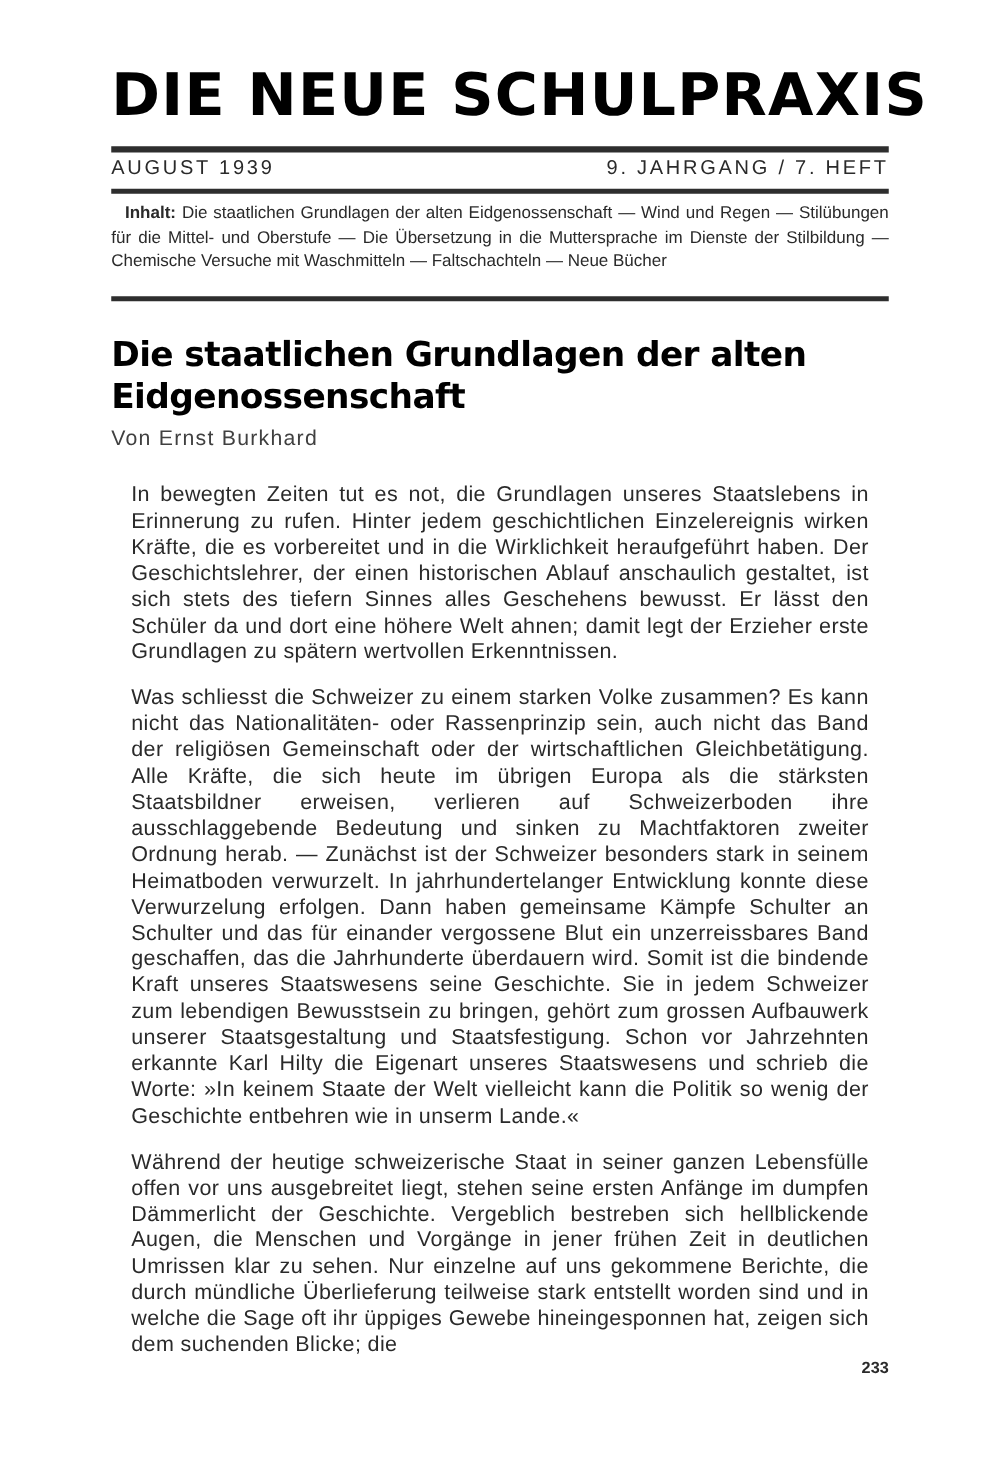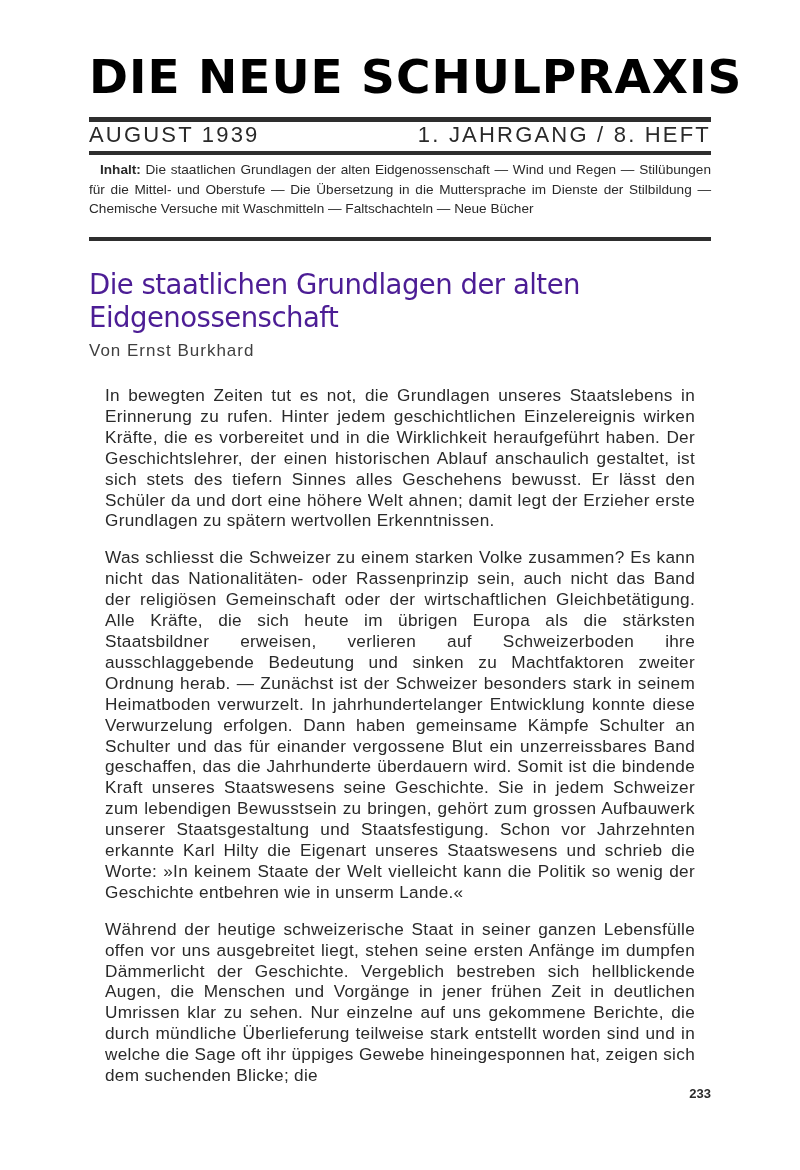--- a/index.html
+++ b/index.html
@@ -8,35 +8,35 @@
   .masthead {
     position: absolute; top: 52px; left: 0; width: 622px;
     font-family: "DejaVu Sans", sans-serif; font-weight: bold;
     font-size: 47px; letter-spacing: 1px; color: #000000; line-height: 50px;
     white-space: nowrap; transform: scaleX(1.0); transform-origin: left;
   }
   .rule { position: absolute; left: 0; width: 622px; background: #2e2e2e; }
   .rule-top { top: 117px; height: 5px; }
   .issue-line {
     position: absolute; top: 124px; left: 0; width: 622px;
-    font-family: "Liberation Sans", sans-serif; font-size: 22px; letter-spacing: 2.2px;
+    font-family: "Liberation Sans", sans-serif; font-size: 16px; letter-spacing: 2.2px;
     color: #2a2a2a; display: flex; justify-content: space-between; line-height: 22px;
   }
   .rule-2 { top: 151px; height: 4px; }
   .contents {
     position: absolute; top: 160px; left: 0; width: 622px;
     font-family: "Liberation Sans", sans-serif; font-size: 13.6px; line-height: 19.5px;
     text-align: justify; color: #2a2a2a;
   }
   .contents .label { font-weight: bold; padding-left: 11px; }
   .rule-3 { top: 237px; height: 4px; }
   .article-title {
     position: absolute; top: 268px; left: 0; width: 622px;
-    font-family: "DejaVu Sans", sans-serif; font-weight: normal; font-size: 27.5px;
-    line-height: 33px; color: #4c1d95; letter-spacing: -0.5px;
+    font-family: "DejaVu Sans", sans-serif; font-weight: bold; font-size: 27.5px;
+    line-height: 33px; color: #000000; letter-spacing: -0.5px;
   }
   .author {
     position: absolute; top: 340px; left: 0;
     font-family: "Liberation Sans", sans-serif; font-size: 17px; letter-spacing: 1px;
     color: #404040; line-height: 22px;
   }
   .body-text {
     position: absolute; top: 369px; left: 0; width: 622px;
     font-family: "Liberation Sans", sans-serif; font-size: 17.2px; line-height: 20.9px;
     color: #2a2a2a; text-align: justify; letter-spacing: 0.3px;
@@ -48,21 +48,21 @@
   }
 </style>
 </head>
 <body>
 
 <div class="page">
   <div class="masthead">DIE NEUE SCHULPRAXIS</div>
   <div class="rule rule-top"></div>
   <div class="issue-line">
     <span>AUGUST 1939</span>
-    <span>1. JAHRGANG / 8. HEFT</span>
+    <span>9. JAHRGANG / 7. HEFT</span>
   </div>
   <div class="rule rule-2"></div>
   <div class="contents"><span class="label">Inhalt:</span><span> Die staatlichen Grundlagen der alten Eidgenossenschaft — Wind und Regen — Stilübungen für die Mittel- und Oberstufe — Die Übersetzung in die Muttersprache im Dienste der Stilbildung — Chemische Versuche mit Waschmitteln — Faltschachteln — Neue Bücher</span></div>
   <div class="rule rule-3"></div>
 
   <div class="article-title">Die staatlichen Grundlagen der alten Eidgenossenschaft</div>
   <div class="author">Von Ernst Burkhard</div>
 
   <div class="body-text">
     <p>In bewegten Zeiten tut es not, die Grundlagen unseres Staatslebens in Erinnerung zu rufen. Hinter jedem geschichtlichen Einzelereignis wirken Kräfte, die es vorbereitet und in die Wirklichkeit heraufgeführt haben. Der Geschichtslehrer, der einen historischen Ablauf anschaulich gestaltet, ist sich stets des tiefern Sinnes alles Geschehens bewusst. Er lässt den Schüler da und dort eine höhere Welt ahnen; damit legt der Erzieher erste Grundlagen zu spätern wertvollen Erkenntnissen.</p>

